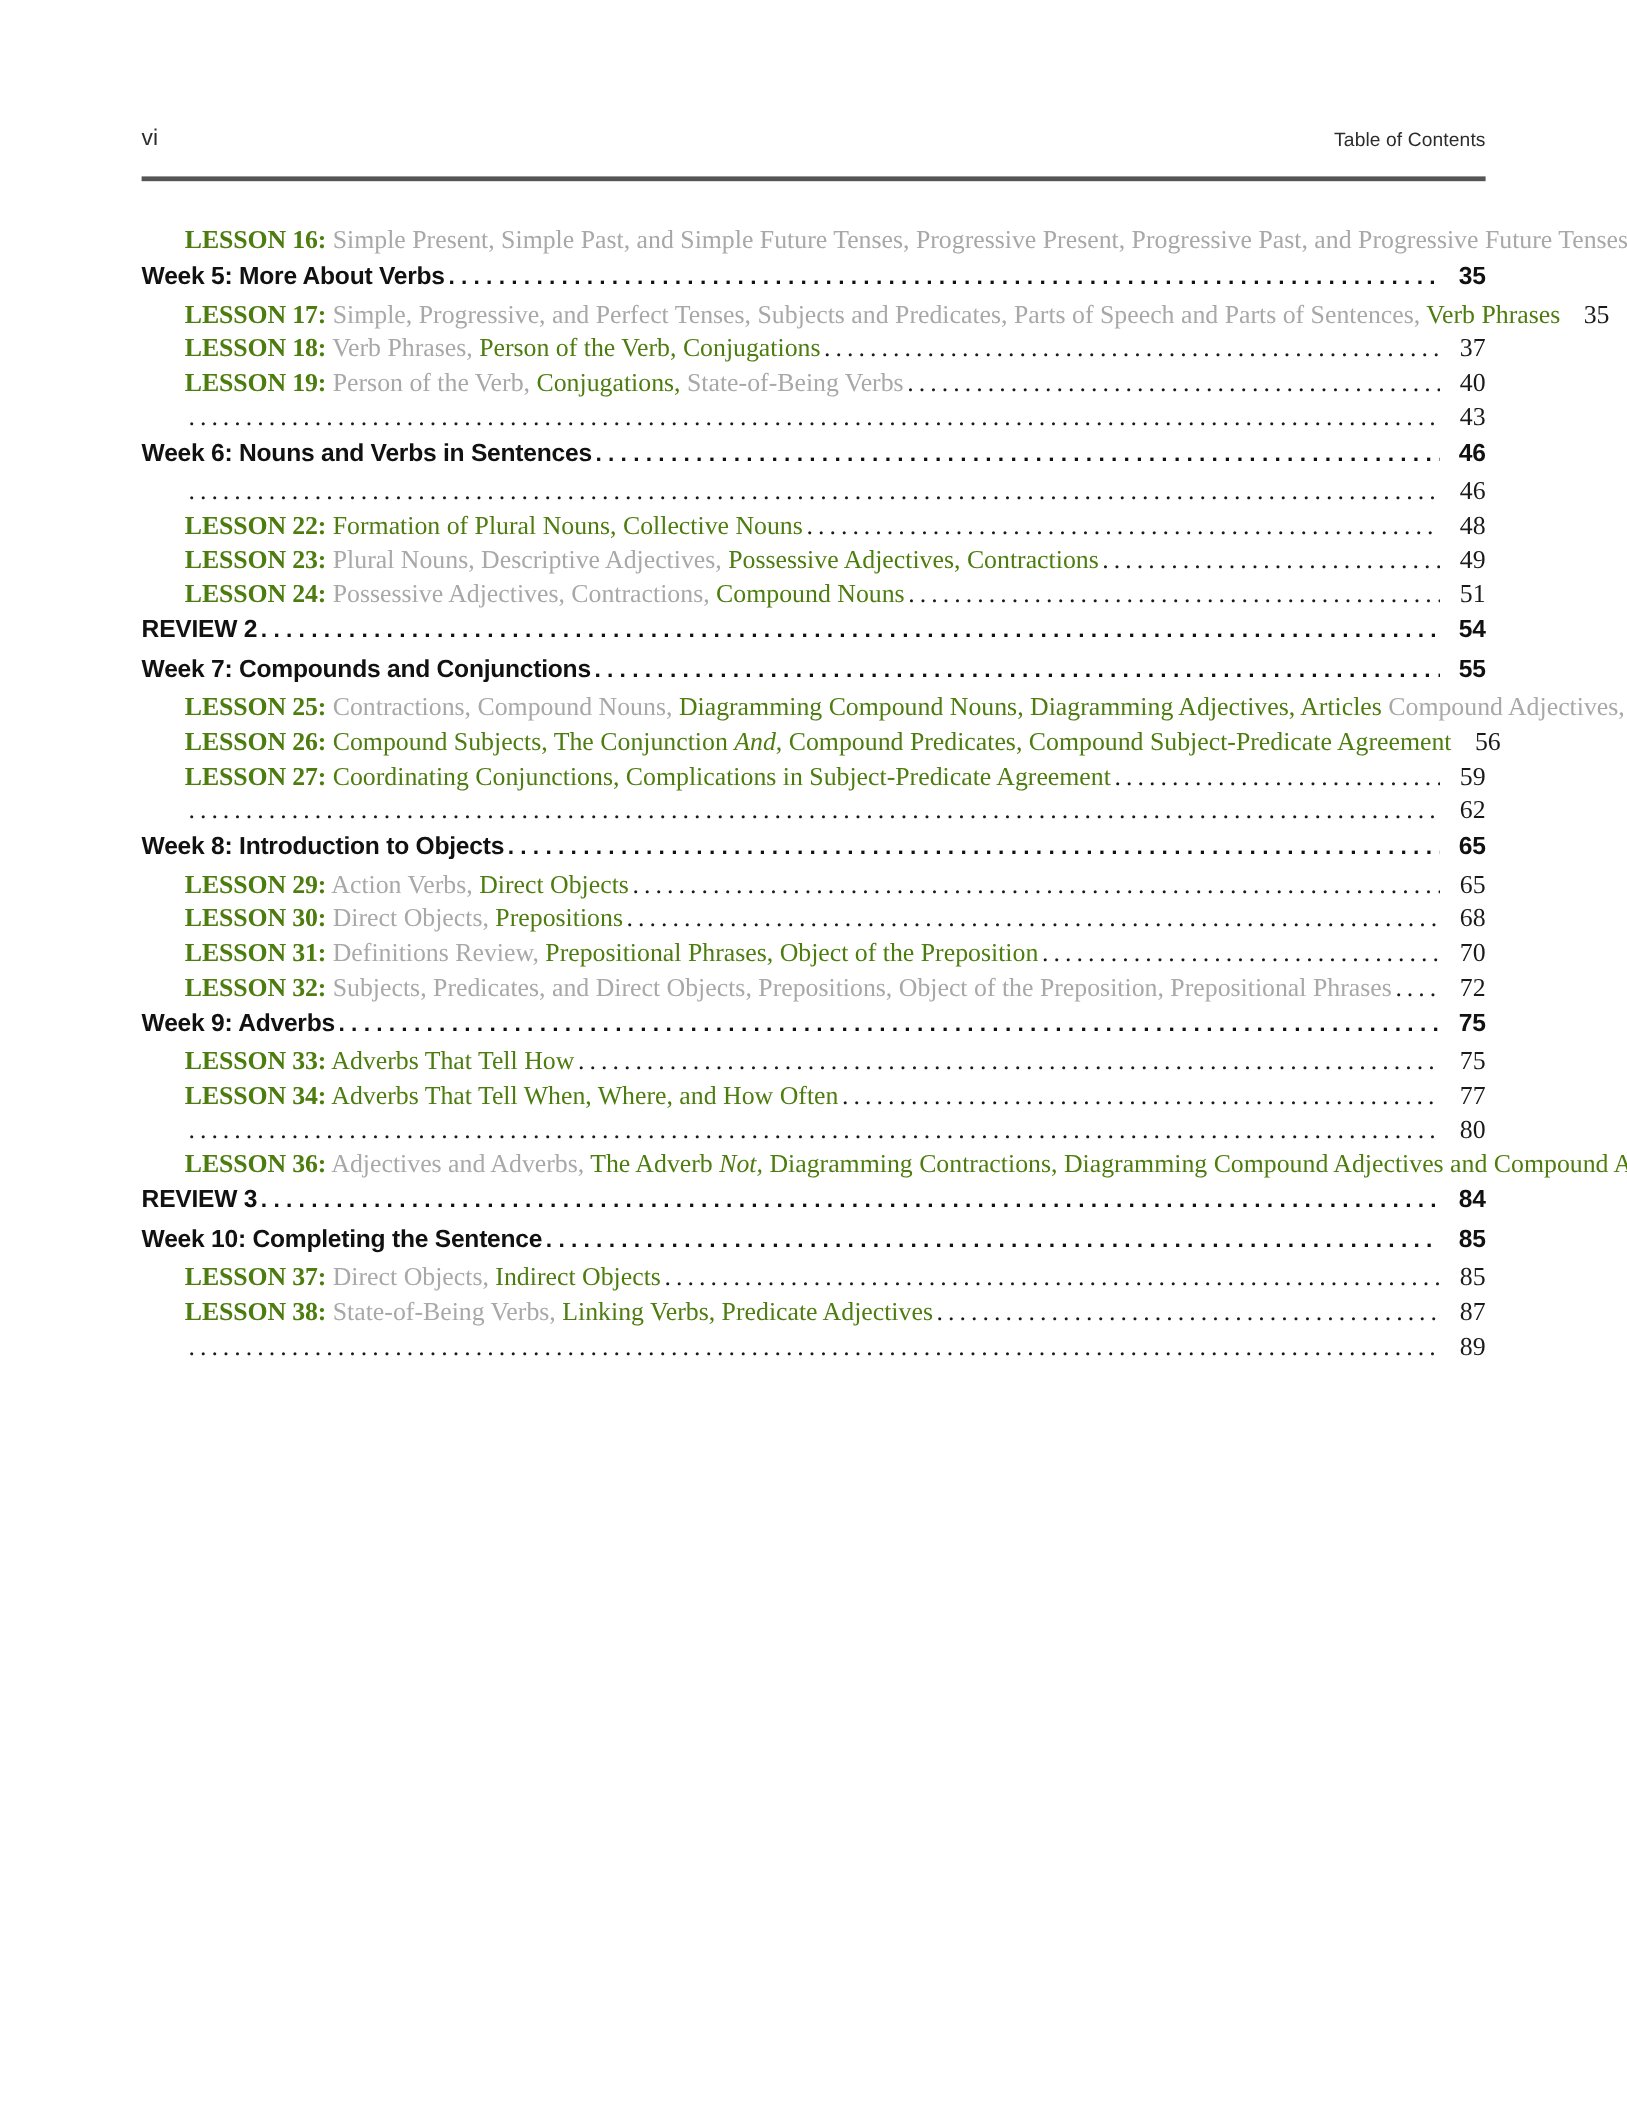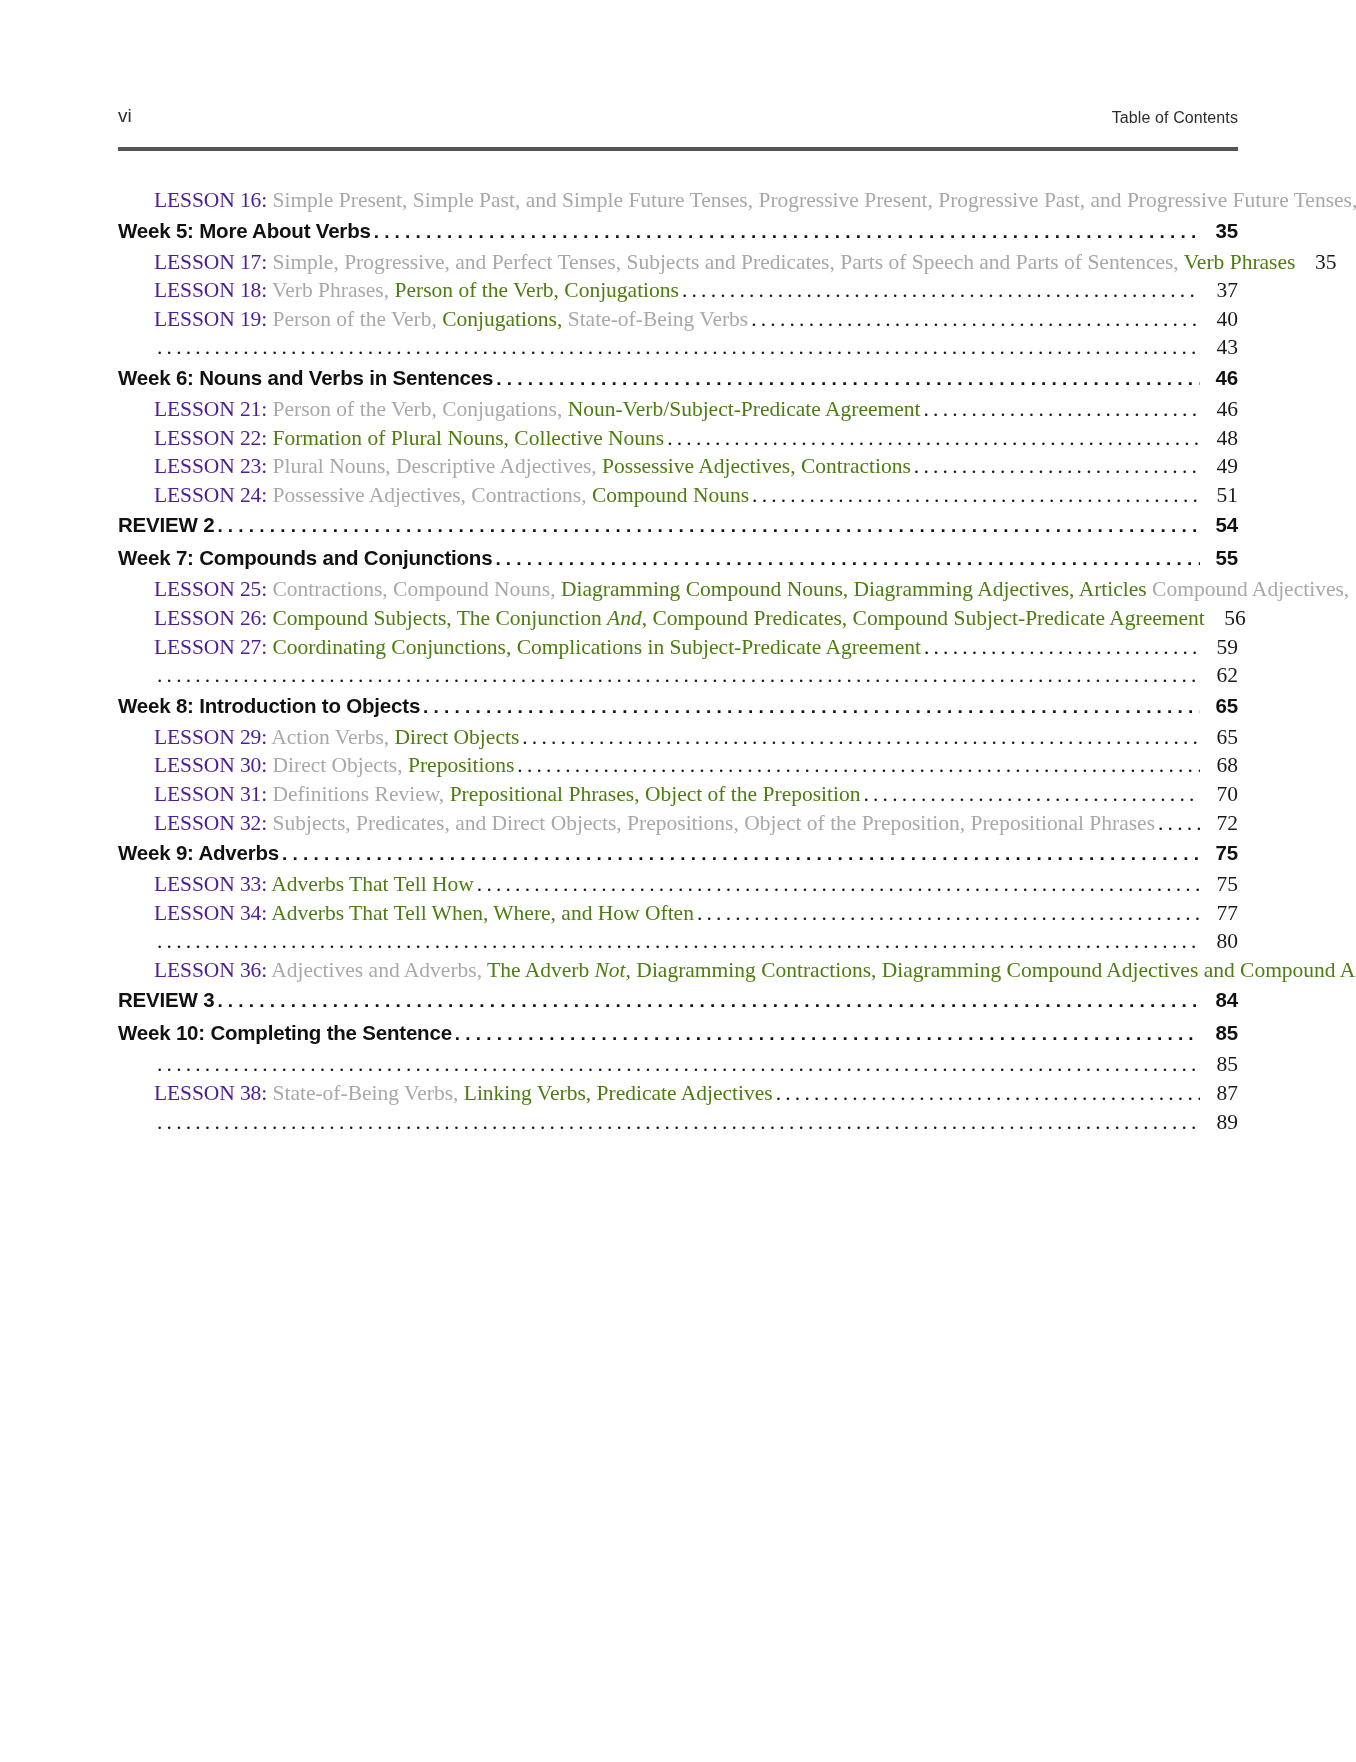--- a/index.html
+++ b/index.html
@@ -59,22 +59,22 @@
   }
 
   .lesson {
     font-size: 21.5px;
     line-height: 28.6px;
     color: #1a1a1a;
     padding-left: 36px;
     margin: 0;
   }
   .lesson .label {
-    font-weight: normal;
-    color: #4c1d95;
+    font-weight: bold;
+    color: #4d7c0f;
     letter-spacing: -0.1px;
     margin-top: 30px;
   }
   .week {
     font-family: "Liberation Sans", "DejaVu Sans", sans-serif;
     font-weight: bold;
     font-size: 20.5px;
     line-height: 32px;
     color: #111111;
     letter-spacing: -0.2px;
@@ -193,21 +193,20 @@
       </div>
       <div class="entry week">
         <div class="tail">
           <span class="tail-text" style="white-space: normal;"><span>Week 6: Nouns and Verbs in Sentences</span></span>
           <span class="leader">........................................................................................................................</span>
           <span class="pageno">46</span>
         </div>
       </div>
       <div class="entry lesson">
         <div class="tail">
-          <span class="tail-text" style="white-space: normal;"><span class="label">LESSON 21:</span><span class="old"> Person of the Verb, Conjugations,</span><span class="new"> Noun-Verb/Subject-Predicate Agreement</span></span>
           <span class="leader">........................................................................................................................</span>
           <span class="pageno">46</span>
         </div>
       </div>
       <div class="entry lesson">
         <div class="tail">
           <span class="tail-text" style="white-space: normal;"><span class="label">LESSON 22:</span><span class="new"> Formation of Plural Nouns, Collective Nouns</span></span>
           <span class="leader">........................................................................................................................</span>
           <span class="pageno">48</span>
         </div>
@@ -343,20 +342,21 @@
       </div>
       <div class="entry week">
         <div class="tail">
           <span class="tail-text" style="white-space: normal;"><span>Week 10: Completing the Sentence</span></span>
           <span class="leader">........................................................................................................................</span>
           <span class="pageno">85</span>
         </div>
       </div>
       <div class="entry lesson">
         <div class="tail">
+          <span class="tail-text" style="white-space: normal;"><span class="label">LESSON 37:</span><span class="old"> Direct Objects,</span><span class="new"> Indirect Objects</span></span>
           <span class="leader">........................................................................................................................</span>
           <span class="pageno">85</span>
         </div>
       </div>
       <div class="entry lesson">
         <div class="tail">
           <span class="tail-text" style="white-space: normal;"><span class="label">LESSON 38:</span><span class="old"> State-of-Being Verbs,</span><span class="new"> Linking Verbs, Predicate Adjectives</span></span>
           <span class="leader">........................................................................................................................</span>
           <span class="pageno">87</span>
         </div>

